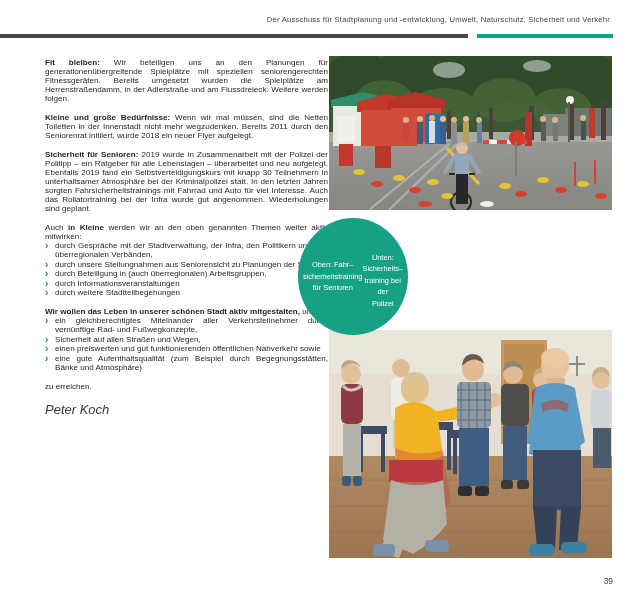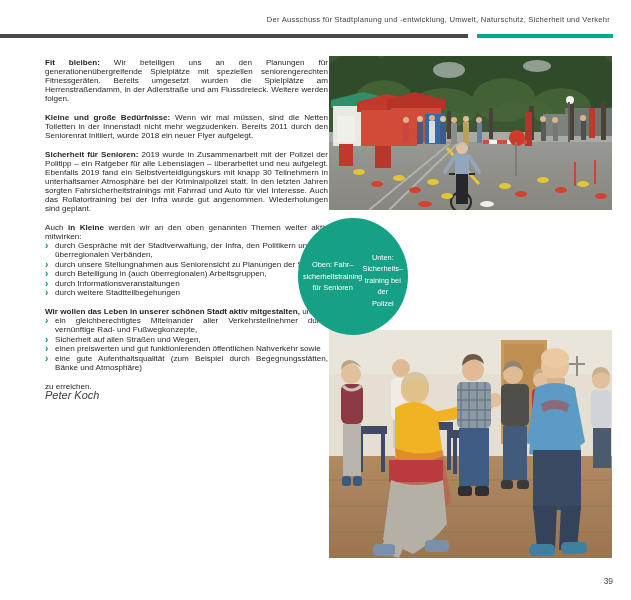--- a/index.html
+++ b/index.html
@@ -42,21 +42,21 @@
   ul.chev li{
     position:relative;padding-left:10px;margin:0 0 .5px 0;
     text-align:justify;
   }
   ul.chev li::before{
     content:"\203A";
     position:absolute;left:0;top:-1px;
     color:#00937c;font-size:10px;font-weight:bold;line-height:11.6px;
   }
   .sig{
-    margin-top:0;font-style:italic;font-size:11px;color:#3a3a3a;
+    margin-top:14px;font-style:italic;font-size:13px;color:#3a3a3a;
   }
 
   
   .photo{
     position:absolute;overflow:hidden;background:#cfcfcf;
   }
   .photo-top{left:329px;top:56px;width:283px;height:154px;}
   .photo-bottom{left:329px;top:330px;width:283px;height:228px;}
 
   .photo svg{display:block;width:100%;height:100%;}

